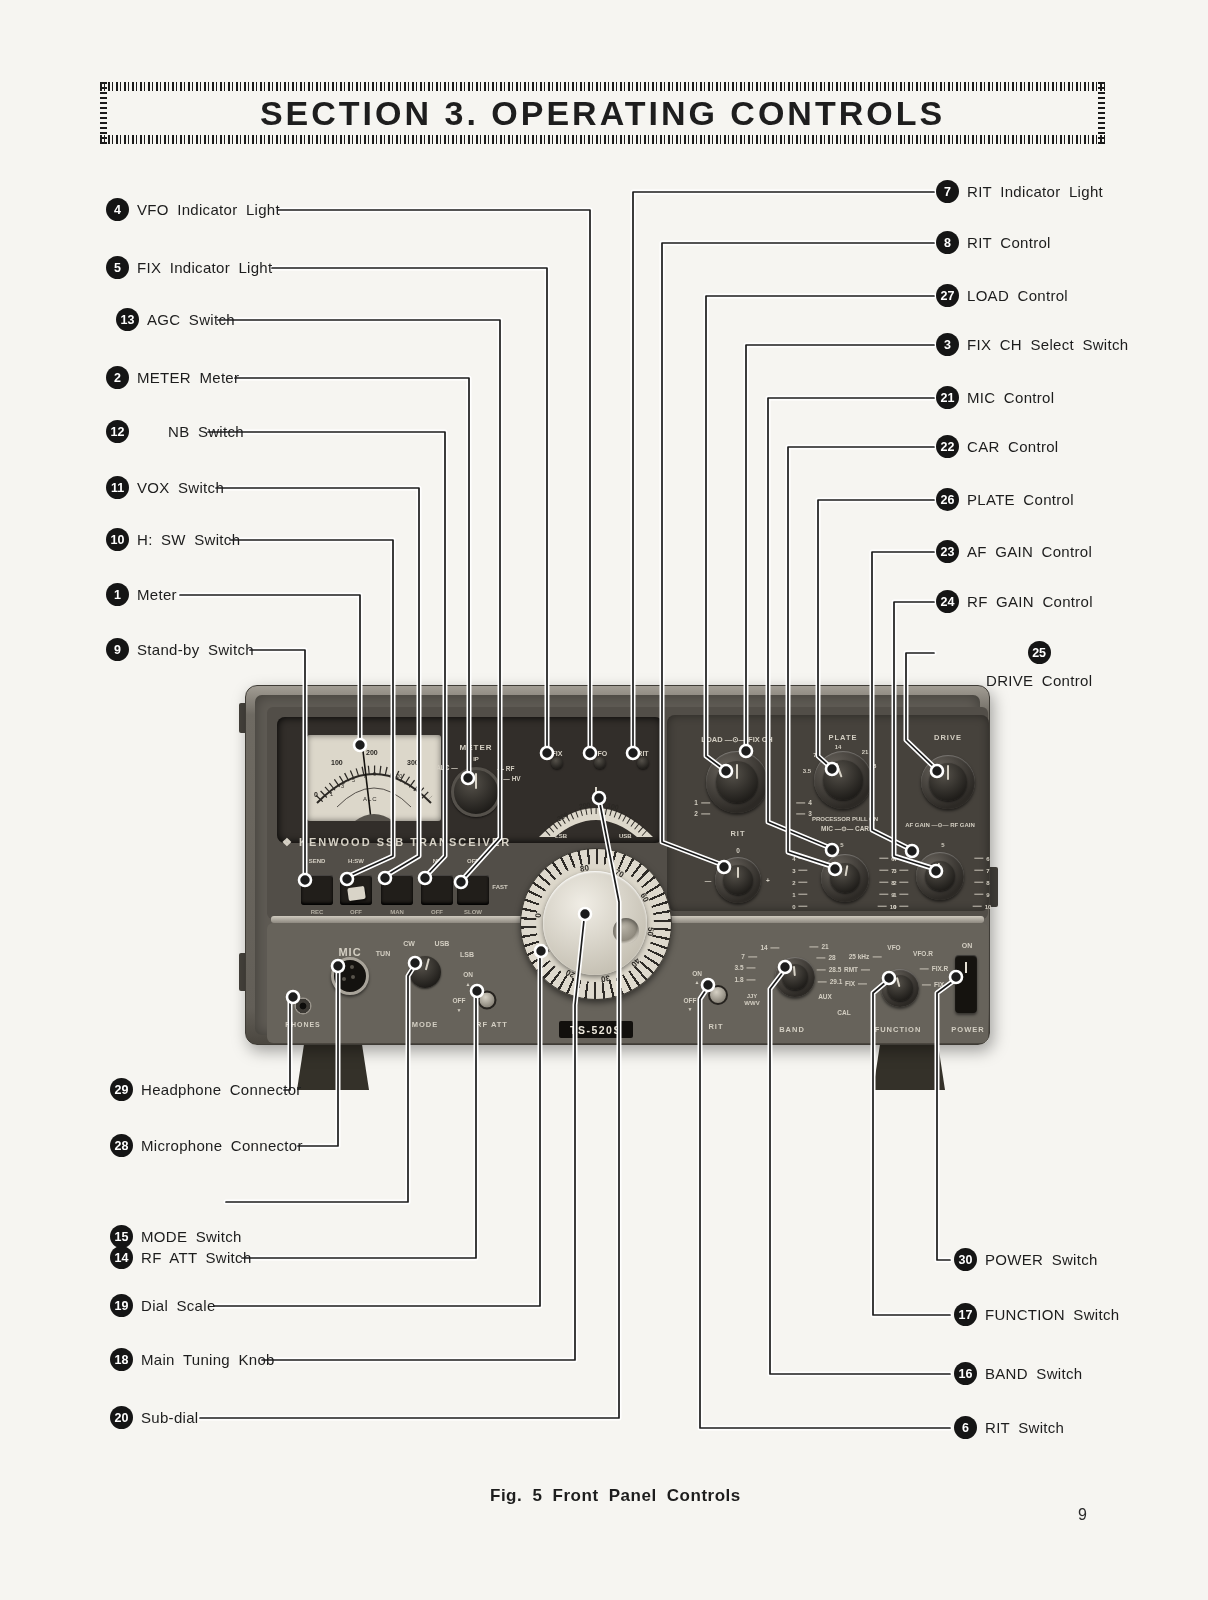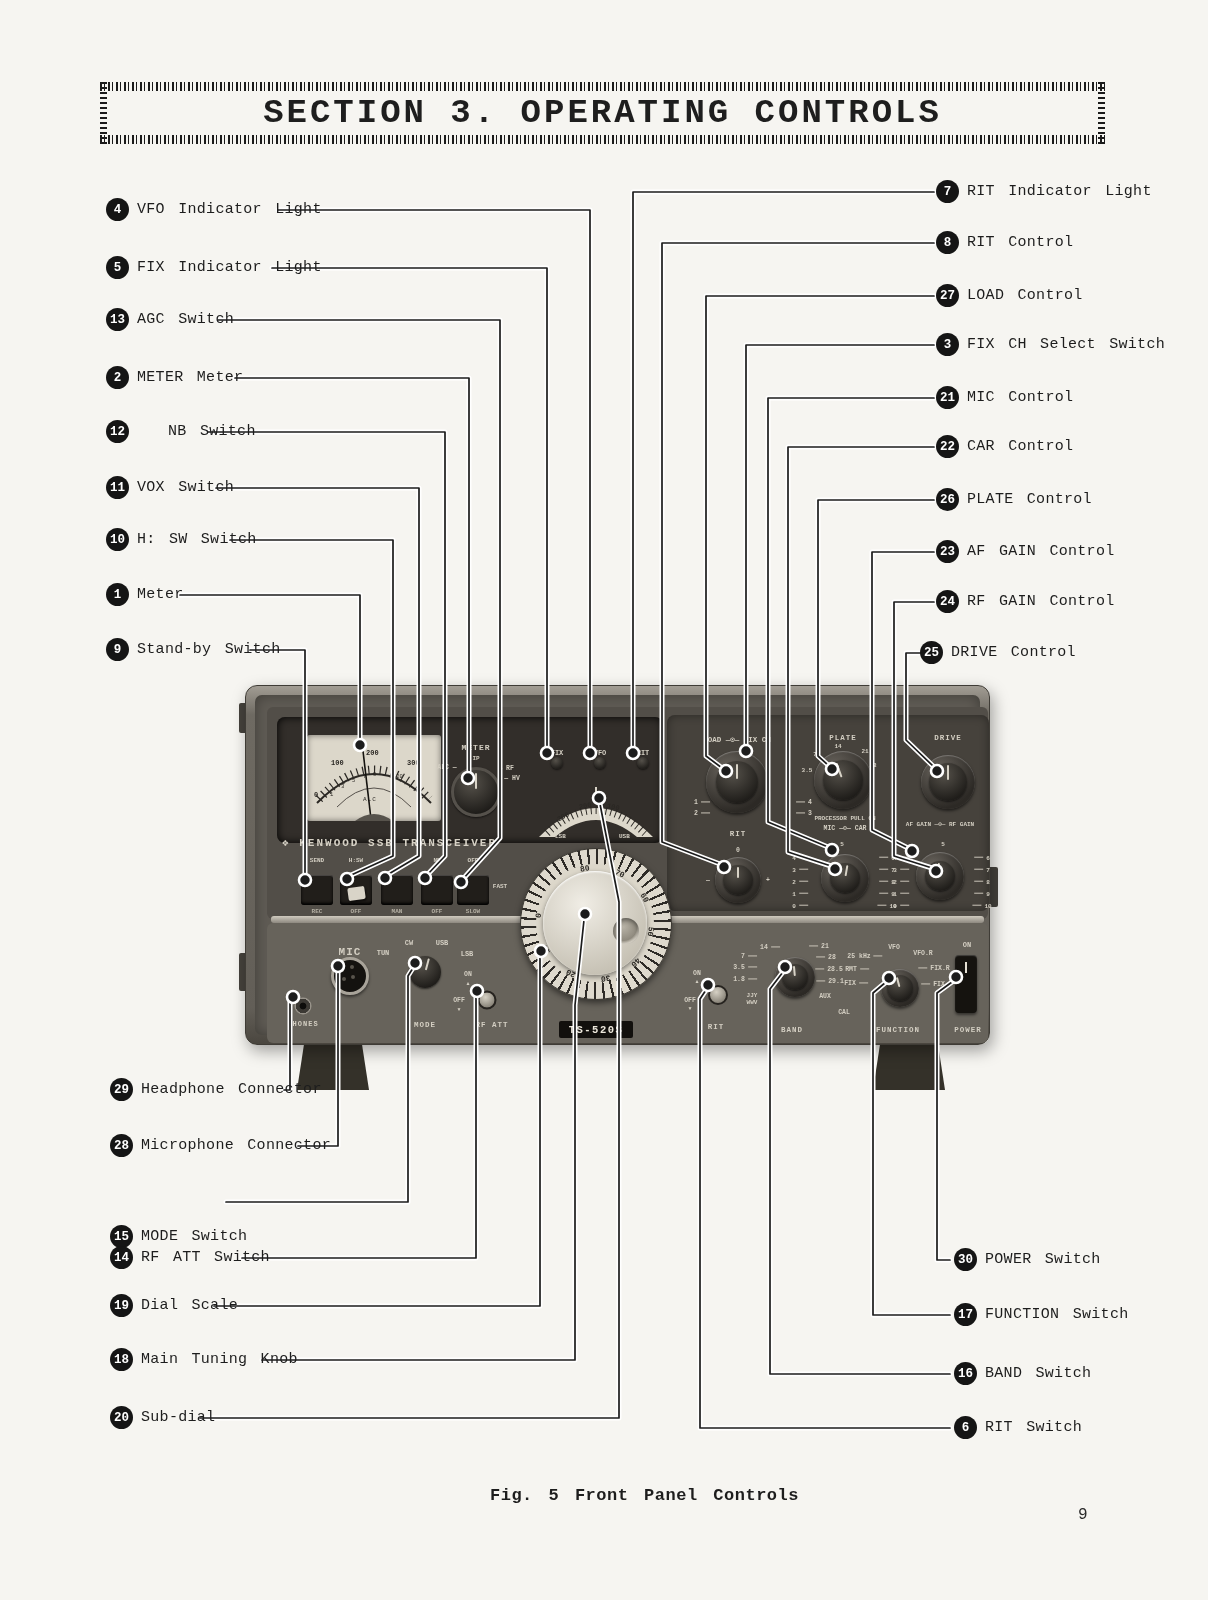--- a/index.html
+++ b/index.html
@@ -1,17 +1,17 @@
 <!DOCTYPE html>
 <html><head>
 <meta charset="utf-8">
 <style>
   html,body{margin:0;padding:0;background:#e8e6e1;}
   .page{position:relative;width:1208px;height:1600px;background:#f6f5f1;overflow:hidden;
-        font-family:Liberation Mono, monospace;}
+        font-family:Liberation Sans, sans-serif;}
   
   .hdr{position:absolute;left:100px;top:82px;width:1005px;height:62px;background:#f6f5f1;}
   .hatch{position:absolute;background-color:transparent;}
   .h-top,.h-bot{left:0;width:100%;height:9px;
     background:repeating-linear-gradient(90deg,#1b1b1b 0 2px,transparent 2px 4px,#1b1b1b 4px 5px,transparent 5px 8px);}
   .h-top{top:0}.h-bot{bottom:0}
   .h-left,.h-right{top:0;height:100%;width:7px;
     background:repeating-linear-gradient(0deg,#1b1b1b 0 2px,transparent 2px 5px);}
   .h-left{left:0}.h-right{right:0}
   .hdr h1{margin:0;line-height:62px;text-align:center;font-size:34px;font-weight:bold;
@@ -506,21 +506,21 @@
   </svg>
 
   <div class="co" style="left:106px;top:198px;">
       <span class="bub">4</span>
       <span>VFO Indicator Light</span>
     </div>
   <div class="co" style="left:106px;top:256px;">
       <span class="bub">5</span>
       <span>FIX Indicator Light</span>
     </div>
-  <div class="co" style="left:106px;top:308px;">
+  <div class="co" style="left:116px;top:308px;">
       <span class="bub">13</span>
       <span>AGC Switch</span>
     </div>
   <div class="co" style="left:106px;top:366px;">
       <span class="bub">2</span>
       <span>METER Meter</span>
     </div>
   <div class="co" style="left:106px;top:420px;gap:39px;">
       <span class="bub">12</span>
       <span>NB Switch</span>
@@ -571,21 +571,21 @@
       <span>PLATE Control</span>
     </div>
   <div class="co" style="left:936px;top:540px;">
       <span class="bub">23</span>
       <span>AF GAIN Control</span>
     </div>
   <div class="co" style="left:936px;top:590px;">
       <span class="bub">24</span>
       <span>RF GAIN Control</span>
     </div>
-  <div class="co" style="left:920px;top:641px;">
+  <div class="co" style="left:986px;top:641px;flex-direction:column;">
       <span class="bub">25</span>
       <span>DRIVE Control</span>
     </div>
 
   <div class="co" style="left:110px;top:1078px;">
       <span class="bub">29</span>
       <span>Headphone Connector</span>
     </div>
   <div class="co" style="left:110px;top:1134px;">
       <span class="bub">28</span>

